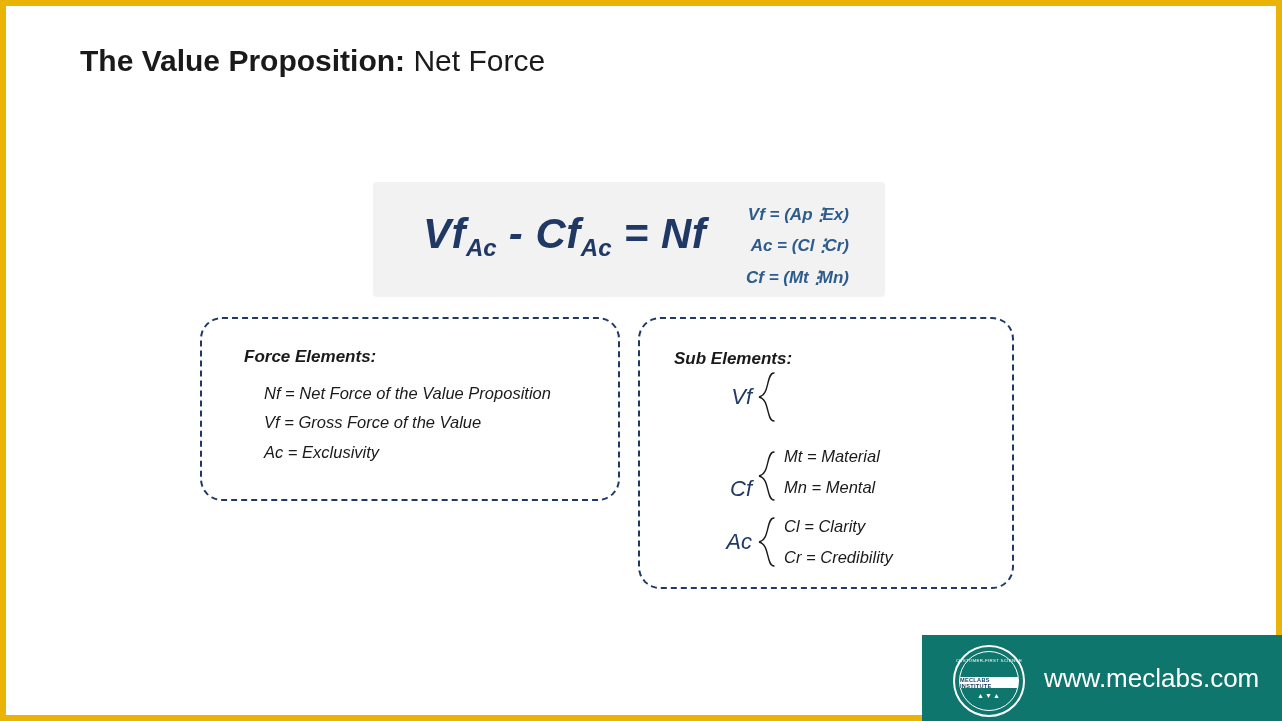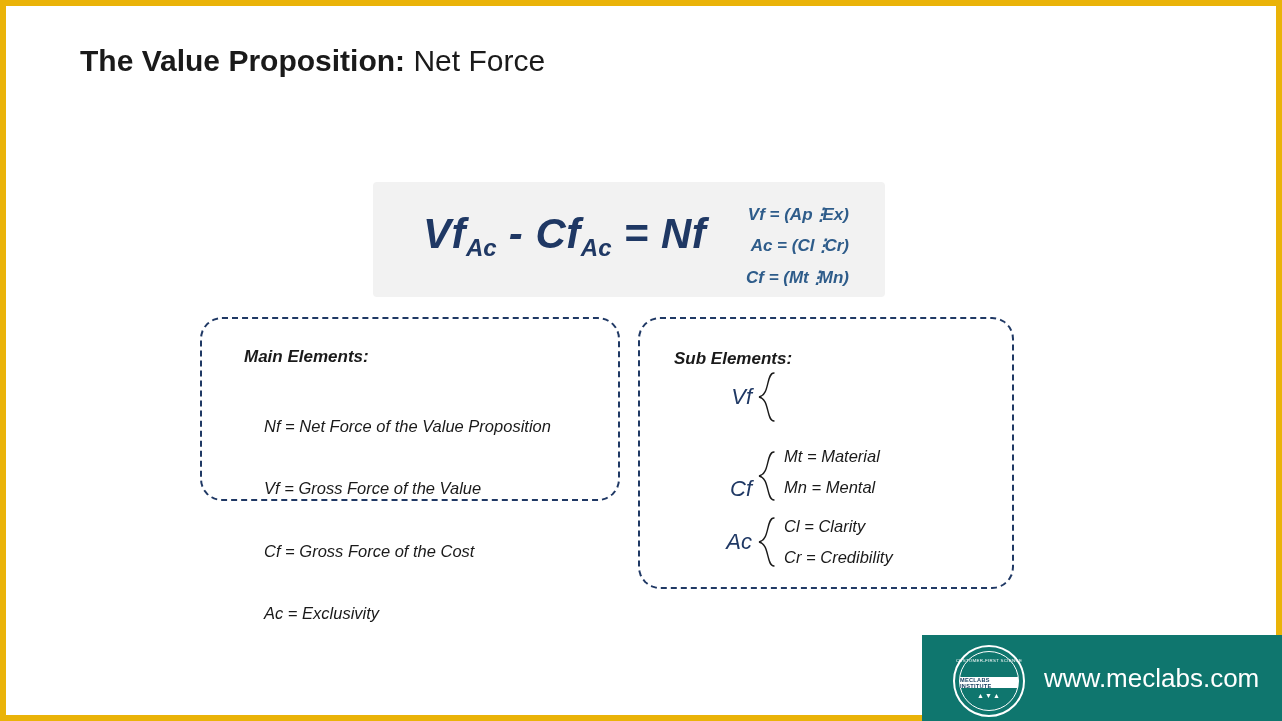--- a/index.html
+++ b/index.html
@@ -121,21 +121,21 @@
 
   .main-list {
     position: absolute;
     left: 62px;
     top: 60px;
     font-size: 16.5px;
     font-style: italic;
     color: #1a1a1a;
     line-height: 1.78;
   }
-  .main-list div { white-space: nowrap; margin-top: 33px; }
+  .main-list div { white-space: nowrap; }
 
   
   .sub-group {
     position: absolute;
     display: flex;
     align-items: center;
   }
   .sub-group .sym {
     font-size: 22px;
     font-style: italic;
@@ -262,25 +262,24 @@
       <div>
         <span>Ac = (Cl</span><span class="divider">⋮</span><span>Cr)</span>
       </div>
       <div>
         <span>Cf = (Mt</span><span class="divider">⋮</span><span>Mn)</span>
       </div>
     </div>
   </div>
 
   <div class="dashed-box" id="main-elements-box">
-    <div class="box-heading" id="main-heading">Main Elements:</div>
+    <div class="box-heading" id="main-heading">Force Elements:</div>
     <div class="main-list">
       <div>Nf = Net Force of the Value Proposition</div>
       <div>Vf = Gross Force of the Value</div>
-      <div>Cf = Gross Force of the Cost</div>
       <div>Ac = Exclusivity</div>
     </div>
   </div>
 
   <div class="dashed-box" id="sub-elements-box">
     <div class="box-heading" id="sub-heading">Sub Elements:</div>
 
     <div class="sub-group" id="grp-vf">
       <div class="sym">Vf</div>
       <div class="brace">

